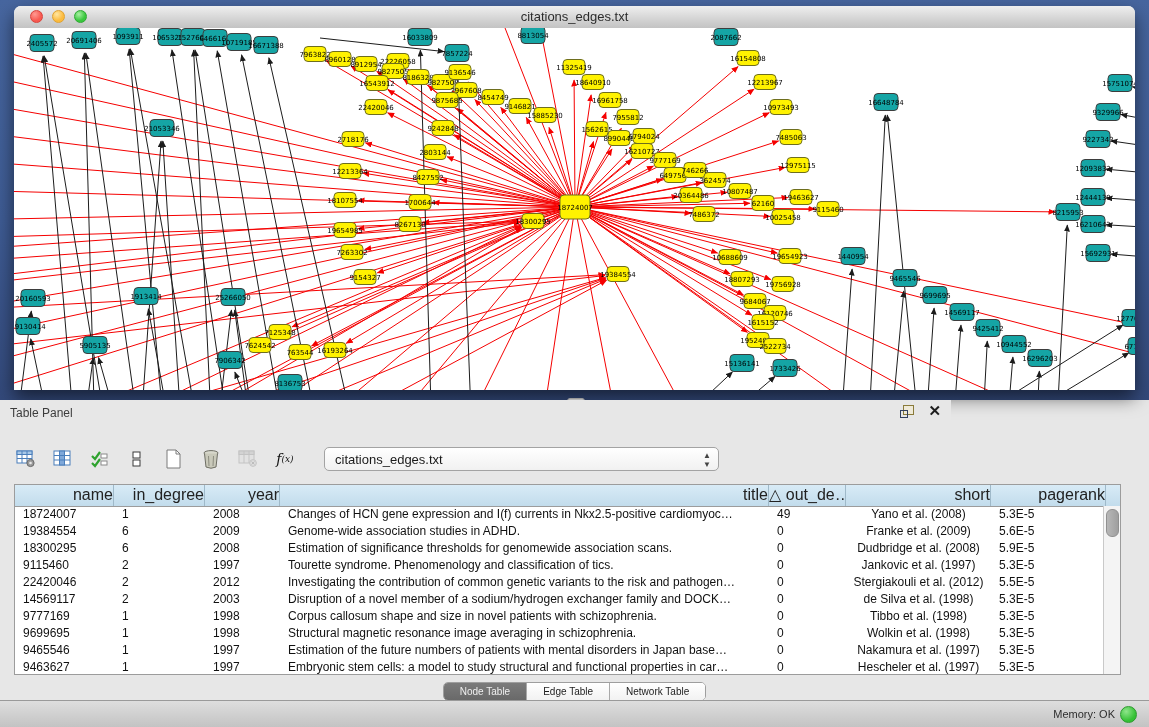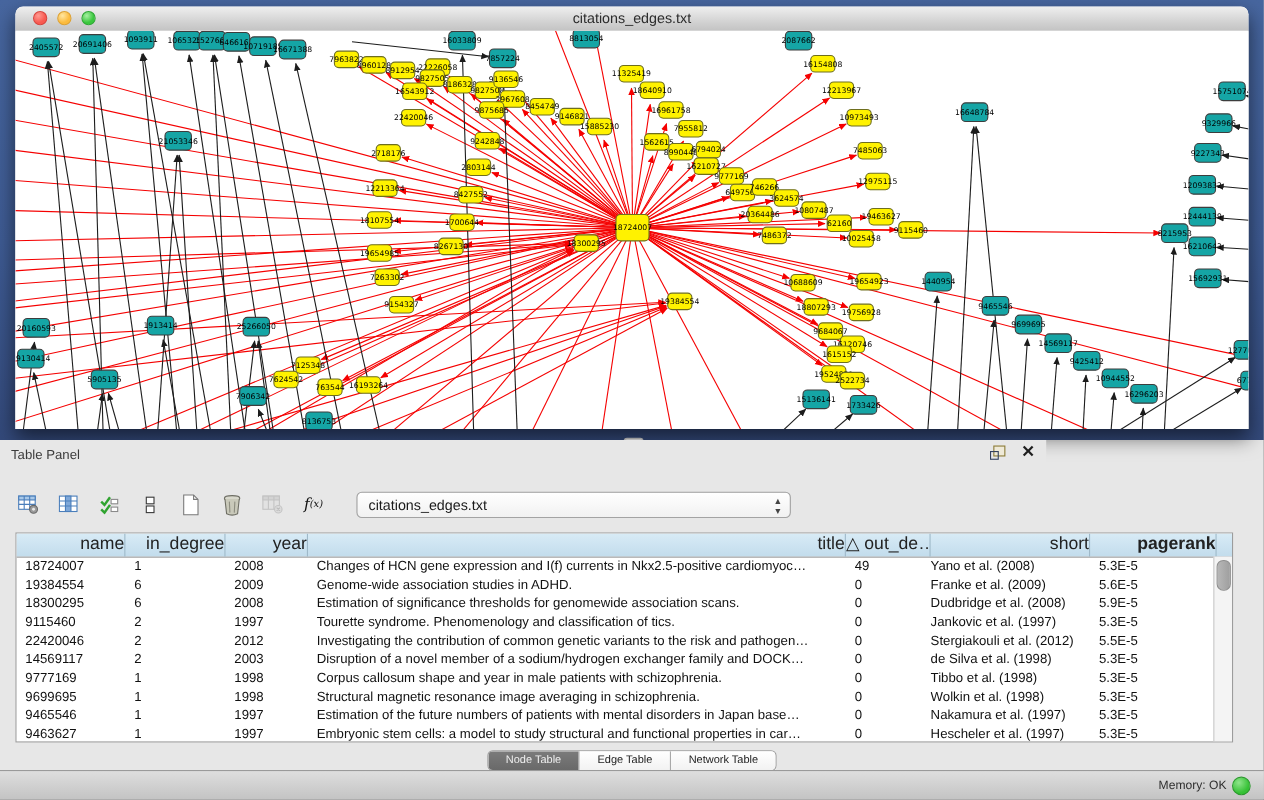--- a/index.html
+++ b/index.html
@@ -51,21 +51,21 @@
   #dtable{position:absolute;left:14px;top:84px;width:1107px;height:191px;background:#fff;
           border:1px solid #9c9c9c;box-sizing:border-box;overflow:hidden;}
   #t-head{display:flex;height:21px;background:linear-gradient(180deg,#d8ebf6,#c2dcec);
           border-bottom:1px solid #9c9c9c;}
   .th{box-sizing:border-box;border-right:1px solid #9fb9c9;font-size:16px;color:#222;
       text-align:right;line-height:20px;overflow:hidden;white-space:nowrap;flex:0 0 auto;}
   #t-body{position:absolute;left:0;top:21px;right:16px;bottom:0;overflow:hidden;}
   .tr{display:flex;height:17px;line-height:17px;}
   .td{box-sizing:border-box;padding-left:8px;font-size:12px;color:#111;
       overflow:hidden;white-space:nowrap;flex:0 0 auto;}
-  .td.td5{text-align:left;padding-left:0;}
+  .td.td5{text-align:center;padding-left:0;}
   
   #vscroll{position:absolute;right:0;top:21px;bottom:0;width:16px;background:#f4f4f4;
            border-left:1px solid #c9c9c9;}
   #vthumb{position:absolute;left:2px;top:3px;width:11px;height:26px;border-radius:6px;
           background:linear-gradient(90deg,#b7b7b7,#9f9f9f);border:1px solid #909090;}
   
   #tabs{position:absolute;left:0;top:282px;width:1149px;display:flex;justify-content:center;}
   #tabs .inner{display:flex;border:1px solid #9e9e9e;border-radius:5px;overflow:hidden;
                background:#fff;box-shadow:0 1px 0 rgba(255,255,255,.6);}
   .tab{padding:3px 16px;font-size:10px;color:#1c1c1c;background:linear-gradient(180deg,#ffffff,#f2f2f2);
@@ -550,21 +550,21 @@
     </div>
 
     <div id="dtable">
       <div id="t-head">
           <div class="th" style="width: 99px;">name</div>
           <div class="th" style="width: 91px;">in_degree</div>
           <div class="th" style="width: 75px;">year</div>
           <div class="th" style="width: 489px;">title</div>
           <div class="th" style="width: 77px;">△ out_de…</div>
           <div class="th" style="width: 145px;">short</div>
-          <div class="th" style="width: 115px; font-weight: bold;">pagerank</div>
+          <div class="th" style="width: 115px;">pagerank</div>
         </div>
       <div id="t-body">
           <div class="tr">
             <div class="td td0" style="width: 99px;">18724007</div>
             <div class="td td1" style="width: 91px;">1</div>
             <div class="td td2" style="width: 75px;">2008</div>
             <div class="td td3" style="width: 489px;">Changes of HCN gene expression and I(f) currents in Nkx2.5-positive cardiomyoc…</div>
             <div class="td td4" style="width: 77px;">49</div>
             <div class="td td5" style="width: 145px;">Yano et al. (2008)</div>
             <div class="td td6" style="width: 115px;">5.3E-5</div>
@@ -611,21 +611,21 @@
             <div class="td td2" style="width: 75px;">2003</div>
             <div class="td td3" style="width: 489px;">Disruption of a novel member of a sodium/hydrogen exchanger family and DOCK…</div>
             <div class="td td4" style="width: 77px;">0</div>
             <div class="td td5" style="width: 145px;">de Silva et al. (1998)</div>
             <div class="td td6" style="width: 115px;">5.3E-5</div>
           </div>
           <div class="tr">
             <div class="td td0" style="width: 99px;">9777169</div>
             <div class="td td1" style="width: 91px;">1</div>
             <div class="td td2" style="width: 75px;">1998</div>
-            <div class="td td3" style="width: 489px;">Corpus callosum shape and year in male patients with schizophrenia.</div>
+            <div class="td td3" style="width: 489px;">Corpus callosum shape and size in novel patients with schizophrenia.</div>
             <div class="td td4" style="width: 77px;">0</div>
             <div class="td td5" style="width: 145px;">Tibbo et al. (1998)</div>
             <div class="td td6" style="width: 115px;">5.3E-5</div>
           </div>
           <div class="tr">
             <div class="td td0" style="width: 99px;">9699695</div>
             <div class="td td1" style="width: 91px;">1</div>
             <div class="td td2" style="width: 75px;">1998</div>
             <div class="td td3" style="width: 489px;">Structural magnetic resonance image averaging in schizophrenia.</div>
             <div class="td td4" style="width: 77px;">0</div>

